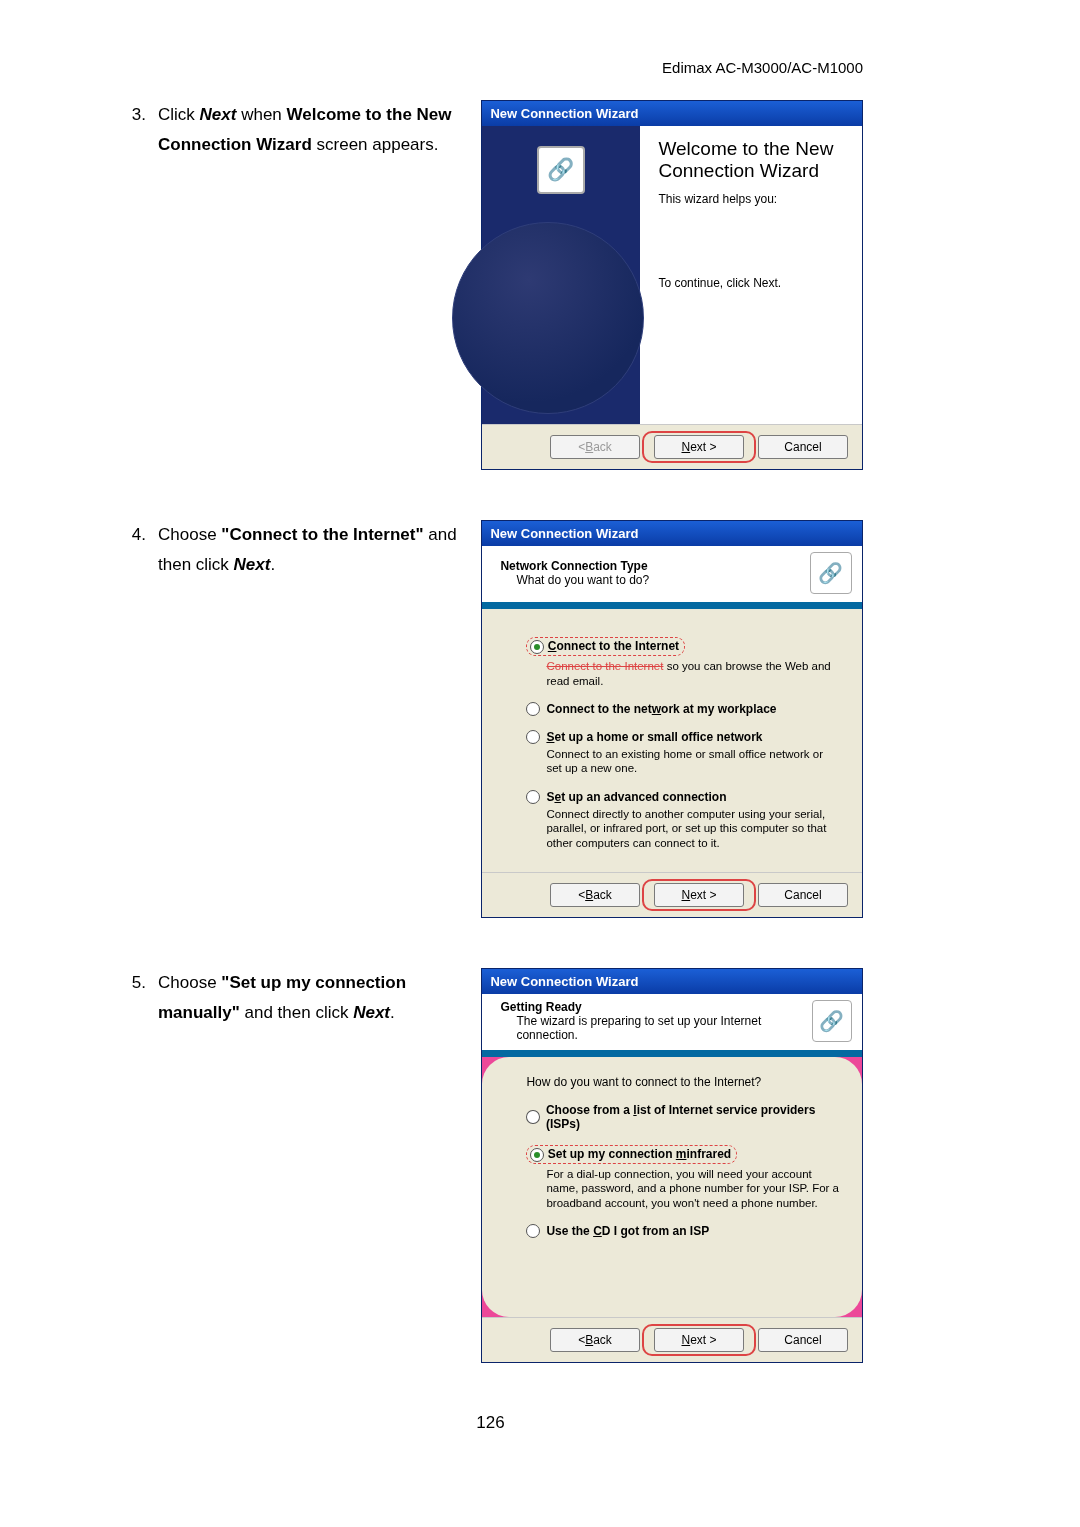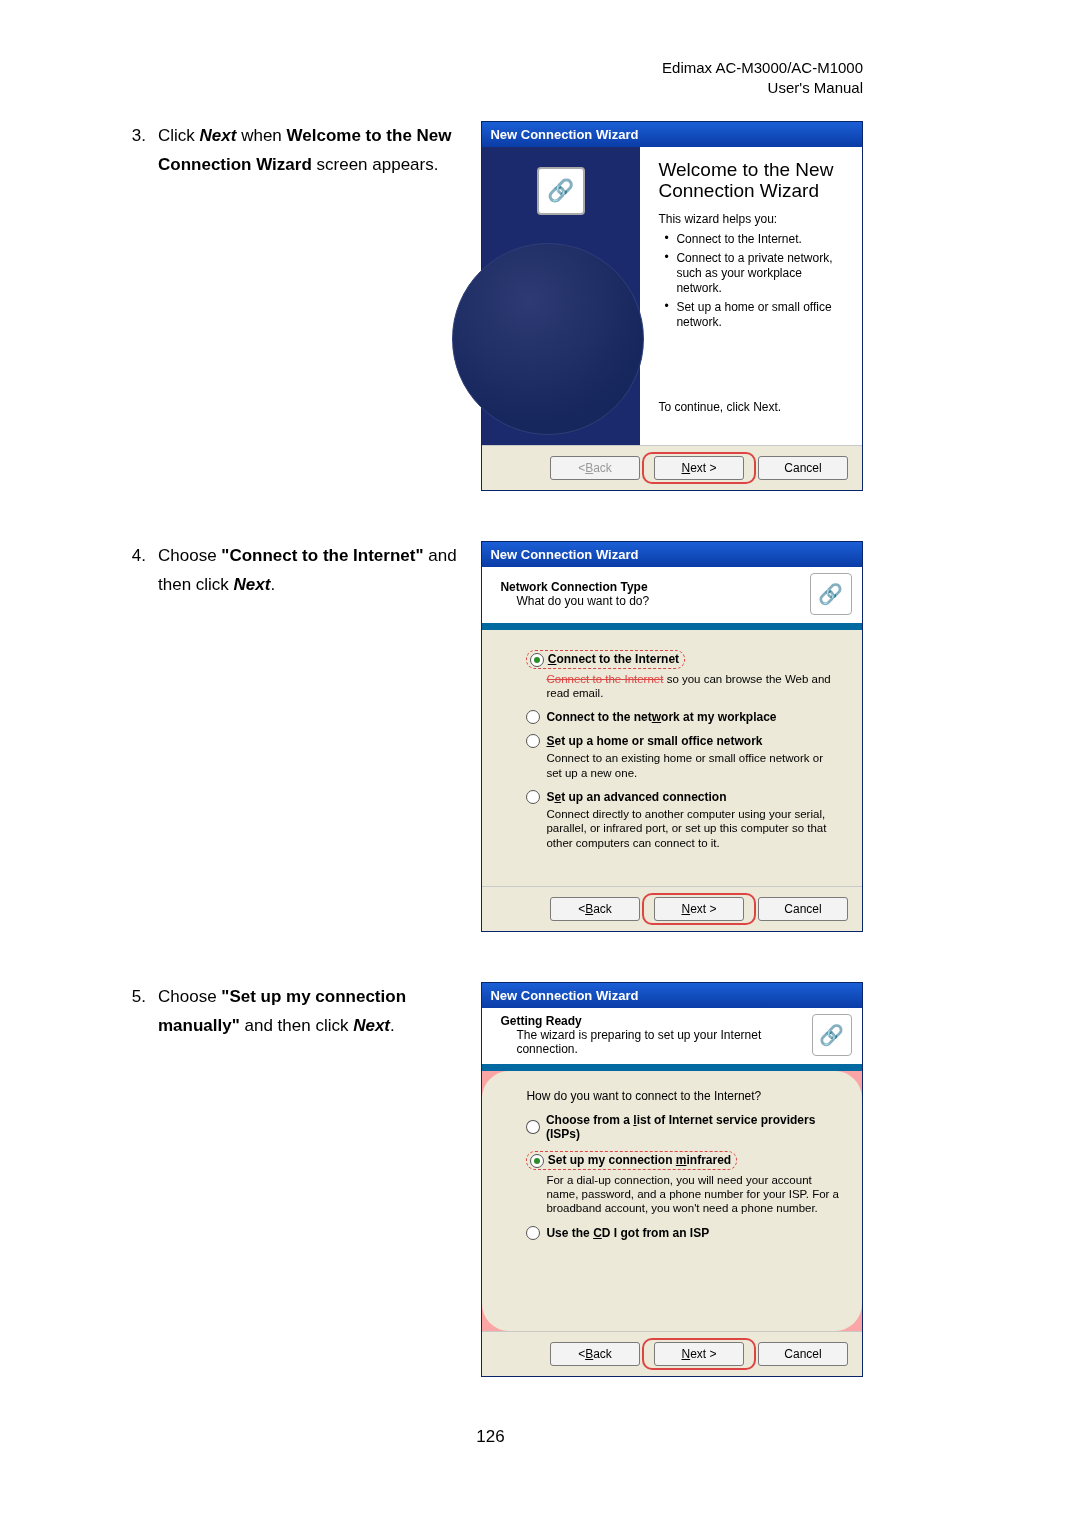--- a/index.html
+++ b/index.html
@@ -39,21 +39,21 @@
     text-align: right;
     padding-right: 12px;
   }
   .b { font-weight: bold; }
   .bi { font-weight: bold; font-style: italic; }
 
   
   .dlg {
     width: 437px;
     border: 1px solid #0a246a;
-    background: #fca5a5;
+    background: #ec4899;
     font-family: Tahoma, Arial, sans-serif;
     font-size: 12px;
     color: #000;
   }
   .titlebar {
     background: linear-gradient(to bottom, #1b5fd6, #0a3ca6);
     color: #fff;
     font-weight: bold;
     padding: 5px 8px;
     font-size: 13px;
@@ -116,21 +116,21 @@
     display:flex;align-items:center;justify-content:center;background:#fff;color:#333;font-size:20px;
   }
 
   .body {
     background:#ece9d8;
     padding:14px 22px 12px 36px;
     min-height:230px;
   }
   .body.pad-top { padding-top:18px;border-radius:27px; }
 
-  .opt { margin:6px 0 10px 8px; }
+  .opt { margin:14px 0 10px 8px; }
   .opt .line1 { display:flex; align-items:center; gap:6px; }
   .opt .radio {
     width:12px;height:12px;border:1px solid #555;border-radius:50%;
     display:inline-flex;align-items:center;justify-content:center;background:#fff;
   }
   .opt .radio .dot { width:6px;height:6px;background:#2a8e2a;border-radius:50%; }
   .opt .lbl { font-weight:bold; }
   .opt .lbl .u { text-decoration: underline; }
   .opt .desc { margin:3px 0 0 20px; font-size:11.5px; line-height:1.25; }
 
@@ -168,46 +168,40 @@
 
   .page-num { text-align:center; font-size:17px; margin-top:40px; }
 </style>
 </head>
 <body>
 
 <div class="page">
 
   <div class="header">
     <div>Edimax  AC-M3000/AC-M1000</div>
-    <div>User's  Manual</div>
   </div>
 
   <div class="row">
     <div class="instr">
       <span class="num">3.</span>
       <span>
         <span>Click </span><span class="bi">Next</span><span> when </span><span class="b">Welcome to the New Connection Wizard</span><span> screen appears.</span>
       </span>
     </div>
 
     <div class="dlg">
       <div class="titlebar">New Connection Wizard</div>
       <div class="welcome-body">
         <div class="welcome-side">
           <div class="welcome-icon">🔗</div>
           <div class="welcome-globe"></div>
         </div>
         <div class="welcome-main">
           <div class="welcome-title">Welcome to the New Connection Wizard</div>
           <div class="lead">This wizard helps you:</div>
-          <ul class="bullets">
-            <li>Connect to the Internet.</li>
-            <li>Connect to a private network, such as your workplace network.</li>
-            <li>Set up a home or small office network.</li>
-          </ul>
           <div class="continue">To continue, click Next.</div>
         </div>
       </div>
       <div class="btnbar">
         <span class="btn disabled">
             <span>&lt; </span>
             <span class="u1">B</span>
             <span>ack</span>
           </span>
         <span class="ring">

